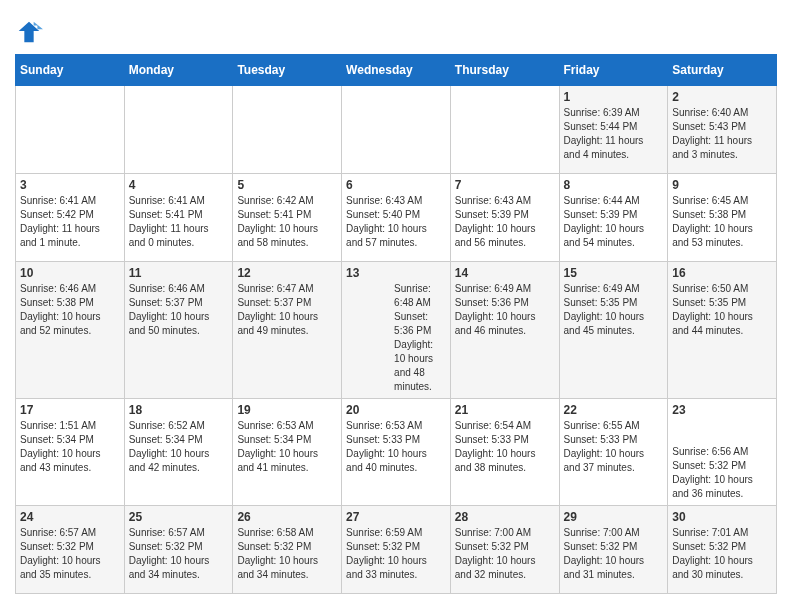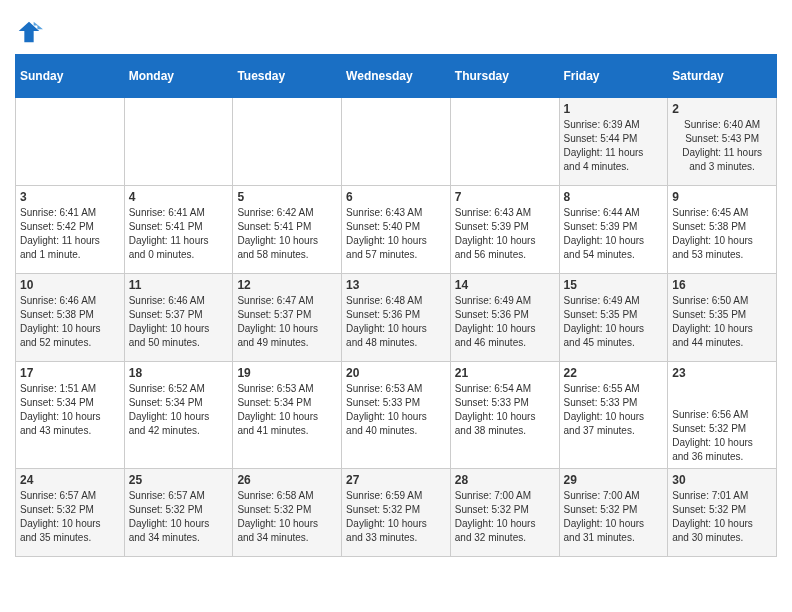--- a/index.html
+++ b/index.html
@@ -50,21 +50,21 @@
     table {
       width: 100%;
       border-collapse: collapse;
       table-layout: fixed;
     }
     thead tr th {
       background-color: #1a6fc4;
       color: #fff;
       font-size: 12px;
       font-weight: bold;
-      padding: 14px 4px;
+      padding: 8px 4px;
       text-align: left;
       border: 1px solid #1a6fc4;
     }
     tbody tr td {
       border: 1px solid #ccc;
       vertical-align: top;
       padding: 4px 4px;
       font-size: 10px;
       color: #333;
       height: 88px;
@@ -129,21 +129,21 @@
         <td class="empty-cell"></td>
         <td>
           <span class="day-num">1</span>
           <div class="day-info" style="white-space: pre-line;">Sunrise: 6:39 AM
 Sunset: 5:44 PM
 Daylight: 11 hours
 and 4 minutes.</div>
         </td>
         <td>
           <span class="day-num">2</span>
-          <div class="day-info" style="white-space: pre-line; text-align: center;">Sunrise: 6:40 AM
+          <div class="day-info" style="white-space: pre-line;">Sunrise: 6:40 AM
 Sunset: 5:43 PM
 Daylight: 11 hours
 and 3 minutes.</div>
         </td>
       </tr>
       <tr>
         <td>
           <span class="day-num">3</span>
           <div class="day-info" style="white-space: pre-line;">Sunrise: 6:41 AM
 Sunset: 5:42 PM
@@ -210,21 +210,21 @@
         </td>
         <td>
           <span class="day-num">12</span>
           <div class="day-info" style="white-space: pre-line;">Sunrise: 6:47 AM
 Sunset: 5:37 PM
 Daylight: 10 hours
 and 49 minutes.</div>
         </td>
         <td>
           <span class="day-num">13</span>
-          <div class="day-info" style="white-space: pre-line;">Sunrise: 6:48 AM
+          <div class="day-info" style="white-space: pre-line; margin-left: 48px;">Sunrise: 6:48 AM
 Sunset: 5:36 PM
 Daylight: 10 hours
 and 48 minutes.</div>
         </td>
         <td>
           <span class="day-num">14</span>
           <div class="day-info" style="white-space: pre-line;">Sunrise: 6:49 AM
 Sunset: 5:36 PM
 Daylight: 10 hours
 and 46 minutes.</div>

